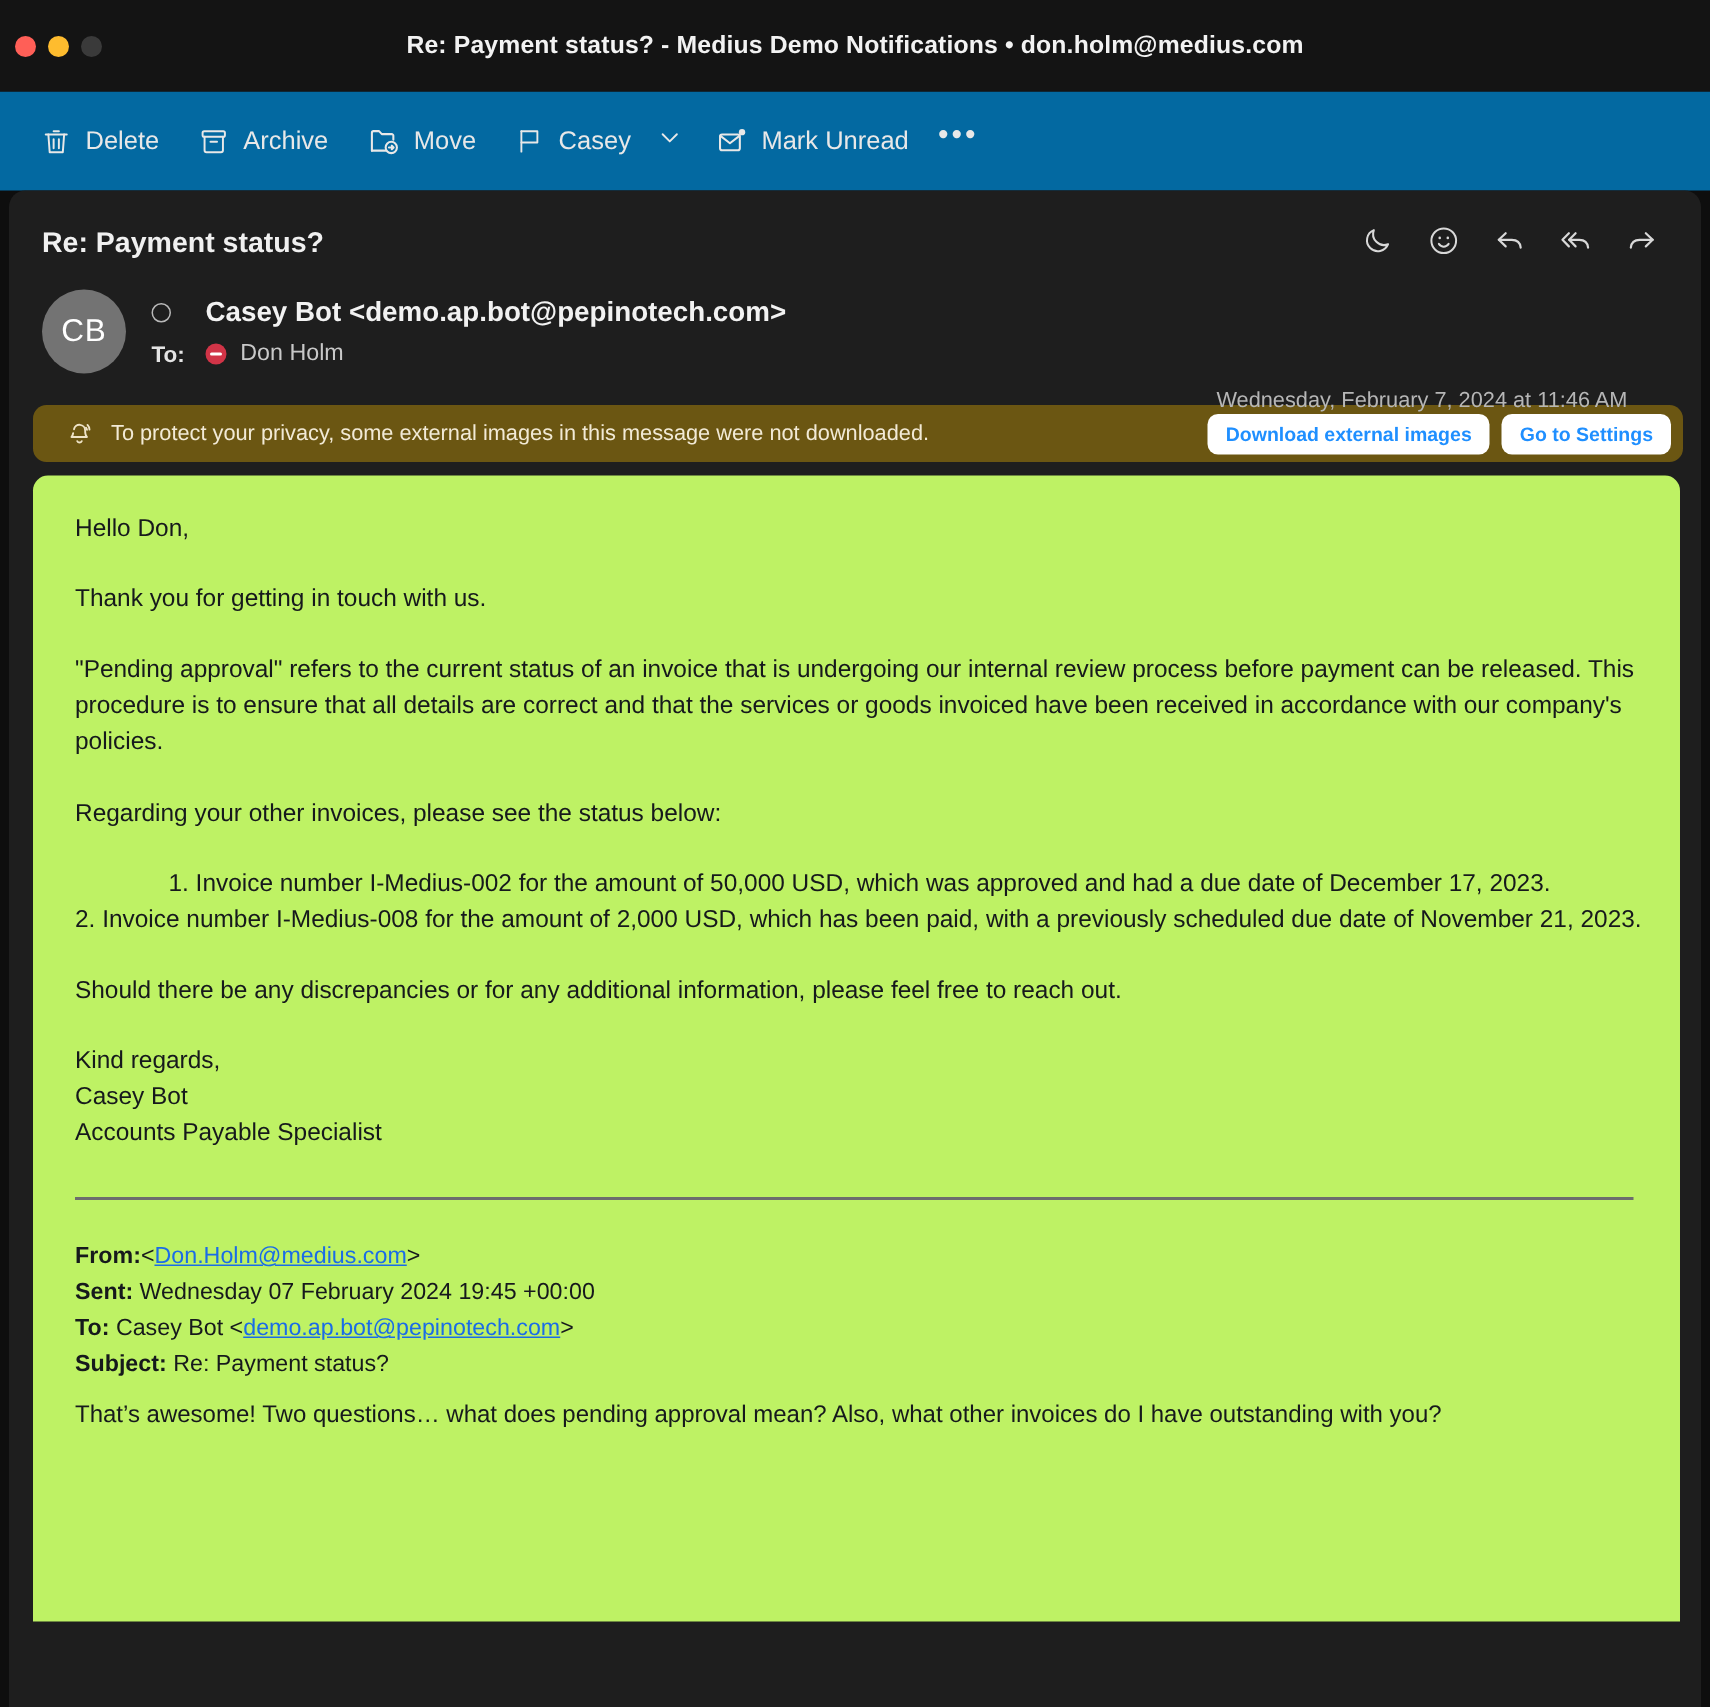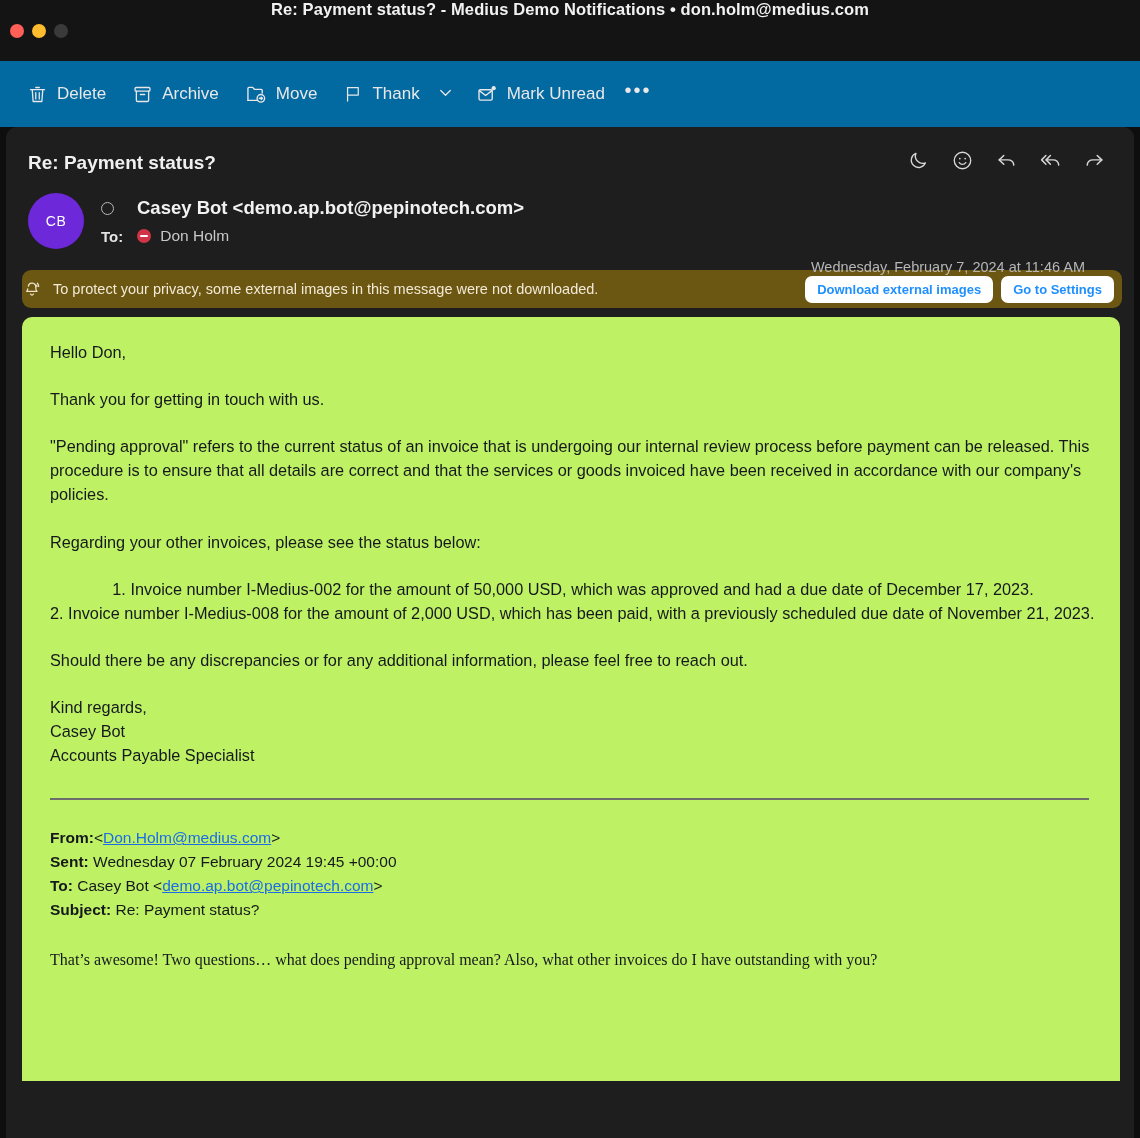--- a/index.html
+++ b/index.html
@@ -11,21 +11,21 @@
     font-family: "Liberation Sans", sans-serif;
     overflow: hidden;
   }
 
   
   .titlebar {
     position: relative;
     height: 61px;
     background: #141414;
     display: flex;
-    align-items: flex-start;
+    align-items: center;
   }
   .traffic {
     position: absolute;
     left: 10px; top: 0; bottom: 0;
     display: flex; align-items: center; gap: 8px;
   }
   .dot { width: 14px; height: 14px; border-radius: 50%; }
   .dot.red { background: #ff5f57; }
   .dot.yellow { background: #febc2e; }
   .dot.gray { background: #3a3a3a; }
@@ -87,24 +87,24 @@
   .subject {
     color: #f0f0f0; font-size: 19px; font-weight: bold;
     margin: 0; padding-top: 5px;
   }
   .header-actions { display: flex; align-items: center; gap: 18px; padding-right: 5px; }
   .hdr-icon { width: 26px; height: 26px; display: flex; align-items: center; justify-content: center; }
 
   .from-row { display: flex; margin-top: 19px; position: relative; }
   .avatar {
     width: 56px; height: 56px; border-radius: 50%;
-    background: #6d28d9;
+    background: #737373;
     color: #ffffff;
     display: flex; align-items: center; justify-content: center;
-    font-size: 14px; letter-spacing: 0.5px;
+    font-size: 21px; letter-spacing: 0.5px;
     flex: 0 0 auto;
   }
   .from-info { margin-left: 17px; padding-top: 4px; flex: 1 1 auto; }
   .from-line { display: flex; align-items: center; gap: 23px; }
   .presence-ring {
     width: 13px; height: 13px; border-radius: 50%;
     border: 1.6px solid #b9b9b9; flex: 0 0 auto;
   }
   .from-name { color: #f2f2f2; font-size: 18.5px; font-weight: bold; }
   .to-line { display: flex; align-items: center; gap: 9px; margin-top: 8px; }
@@ -124,21 +124,21 @@
     color: #b6b6b6; font-size: 14.5px;
   }
 
   
   .banner {
     margin: 21px 12px 0 16px;
     background: #6b5612;
     border-radius: 9px;
     height: 38px;
     display: flex; align-items: center;
-    padding: 0 8px 0 0;
+    padding: 0 8px 0 21px;
   }
   .banner-icon { flex: 0 0 auto; display: flex; align-items: center; margin-right: 11px; }
   .banner-text { color: #f2ead6; font-size: 14.5px; flex: 1 1 auto; }
   .banner-btn {
     background: #ffffff; color: #1f8fff;
     font-size: 13px; border: none; border-radius: 7px;
     padding: 6px 12px; margin-left: 8px; cursor: pointer;
     font-family: "Liberation Sans", sans-serif;
     white-space: nowrap;
     font-weight: bold;
@@ -166,21 +166,21 @@
     border: none; border-top: 2px solid #6d6d6d;
     margin: 31px 7px 26px 0;
   }
   .quoted-hdr div {
     color: #16191c; font-size: 15.5px; line-height: 1.55;
   }
   .quoted-hdr b { font-weight: bold; }
   a.mailto {
     color: #1a6ce7; text-decoration: underline;
   }
-  .quoted-body { margin-top: 26px; font-family: Liberation Serif, serif; }
+  .quoted-body { margin-top: 10px; }
   .quoted-body p { margin: 0 0 23px 0; font-size: 16px; }
 </style>
 </head>
 <body>
 
 <div class="titlebar">
   <div class="traffic">
     <span class="dot red"></span>
     <span class="dot yellow"></span>
     <span class="dot gray"></span>
@@ -225,21 +225,21 @@
     <span>Move</span>
   </div>
 
   <div class="tb-item">
     <span>
       <svg width="20" height="20" viewBox="0 0 24 24" fill="none" stroke="#e8e8e8" stroke-width="1.5" stroke-linecap="round" stroke-linejoin="round">
         <path d="M5.5 20.5V4.2"></path>
         <path d="M5.5 4.2h12.8v9H5.5"></path>
       </svg>
     </span>
-    <span>Thank</span>
+    <span>Casey</span>
   </div>
 
   <div class="tb-chevron">
     <span>
       <svg width="19" height="19" viewBox="0 0 24 24" fill="none" stroke="#e8e8e8" stroke-width="1.6" stroke-linecap="round" stroke-linejoin="round">
         <path d="M6 9.5l6 6 6-6"></path>
       </svg>
     </span>
   </div>
 

